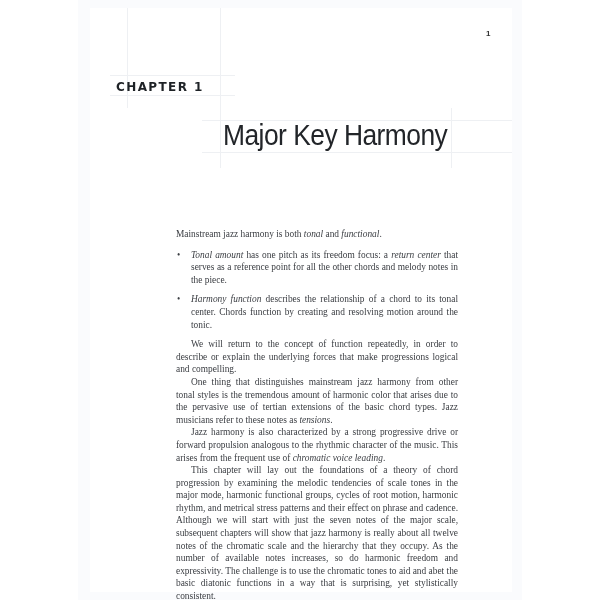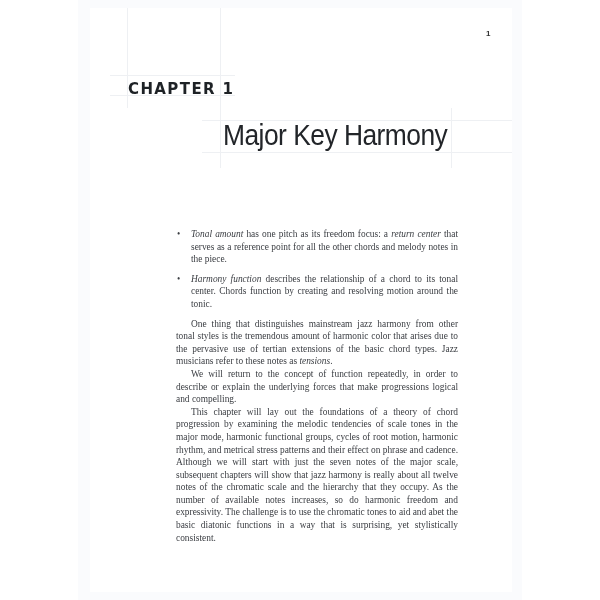--- a/index.html
+++ b/index.html
@@ -40,25 +40,25 @@
       position: absolute;
       left: 486px;
       top: 29px;
       font-family: "Liberation Sans", sans-serif;
       font-weight: bold;
       font-size: 8px;
       color: #333;
     }
     .chapter-label {
       position: absolute;
-      left: 128px;
+      left: 116px;
       top: 80px;
       font-family: "DejaVu Sans", sans-serif;
       font-weight: bold;
-      font-size: 15px;
+      font-size: 12px;
       letter-spacing: 1.4px;
       color: #1e2226;
       white-space: nowrap;
     }
     .chapter-title {
       position: absolute;
       left: 223px;
       top: 118px;
       font-family: "Liberation Sans", sans-serif;
       font-size: 30px;
@@ -118,23 +118,25 @@
   <div class="guide-v" style="left:220px; top:8px; width:1px; height:160px;"></div>
   <div class="guide-h" style="left:202px; top:120px; width:310px; height:1px;"></div>
   <div class="guide-h" style="left:202px; top:152px; width:310px; height:1px;"></div>
   <div class="guide-v" style="left:451px; top:108px; width:1px; height:60px;"></div>
 
   <div class="page-number">1</div>
   <div class="chapter-label">CHAPTER 1</div>
   <div class="chapter-title">Major Key Harmony</div>
 
   <div class="body-text">
+    <p class="intro"><span>Mainstream jazz harmony is both </span><em>tonal</em><span> and </span><em>functional</em><span>.</span></p>
 
     <ul>
       <li><span class="bullet">•</span><em>Tonal amount</em><span> has one pitch as its freedom focus: a </span><em>return center</em><span> that serves as a reference point for all the other chords and melody notes in the piece.</span></li>
       <li><span class="bullet">•</span><em>Harmony function</em><span> describes the relationship of a chord to its tonal center. Chords function by creating and resolving motion around the tonic.</span></li>
     </ul>
 
+    <p class="indent"><span>We will return to the concept of function repeatedly, in order to describe or explain the underlying forces that make progressions logical and compelling.</span></p>
     <p class="indent"><span>One thing that distinguishes mainstream jazz harmony from other tonal styles is the tremendous amount of harmonic color that arises due to the pervasive use of tertian extensions of the basic chord types. Jazz musicians refer to these notes as </span><em>tensions</em><span>.</span></p>
-    <p class="indent"><span>We will return to the concept of function repeatedly, in order to describe or explain the underlying forces that make progressions logical and compelling.</span></p>
+    <p class="indent"><span>Jazz harmony is also characterized by a strong progressive drive or forward propulsion analogous to the rhythmic character of the music. This arises from the frequent use of </span><em>chromatic voice leading</em><span>.</span></p>
     <p class="indent"><span>This chapter will lay out the foundations of a theory of chord progression by examining the melodic tendencies of scale tones in the major mode, harmonic functional groups, cycles of root motion, harmonic rhythm, and metrical stress patterns and their effect on phrase and cadence. Although we will start with just the seven notes of the major scale, subsequent chapters will show that jazz harmony is really about all twelve notes of the chromatic scale and the hierarchy that they occupy. As the number of available notes increases, so do harmonic freedom and expressivity. The challenge is to use the chromatic tones to aid and abet the basic diatonic functions in a way that is surprising, yet stylistically consistent.</span></p>
   </div>
 </div>
 
 </body></html>

